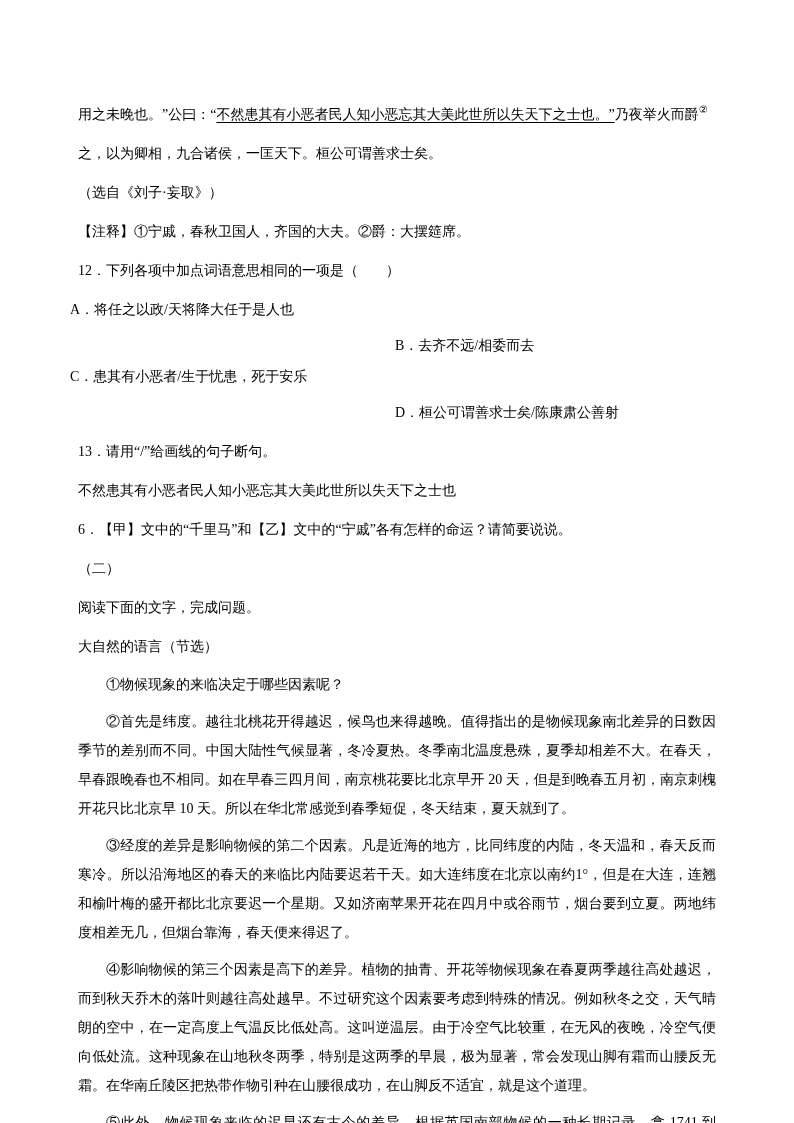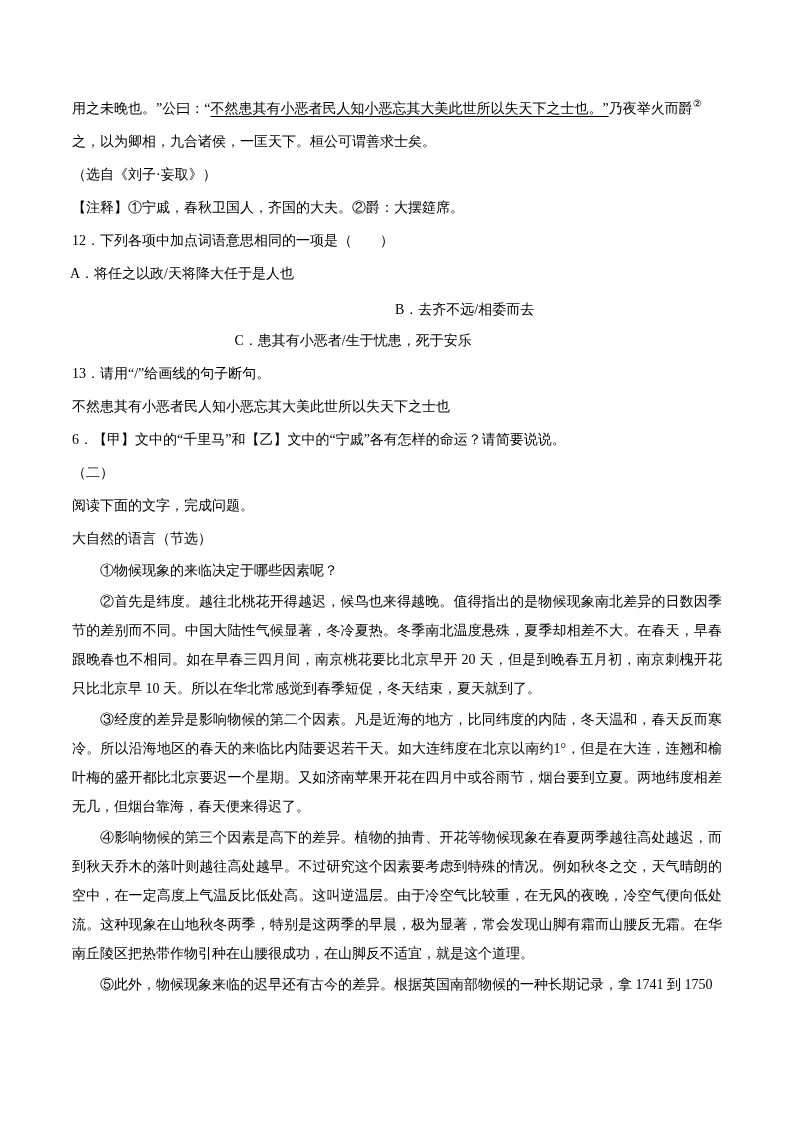--- a/index.html
+++ b/index.html
@@ -13,21 +13,21 @@
     height: 1123px;
     box-sizing: border-box;
     padding: 86px 70px 30px 70px;
     background: #ffffff;
     color: #000000;
     font-family: "Liberation Serif", "DejaVu Serif", serif;
     font-size: 14px;
     overflow: hidden;
   }
   .page p {
-    margin: 2px;
+    margin: 8px;
     text-align: justify;
   }
   
   .top p, .top .opt-row {
     line-height: 31px;
   }
   .right-align {
     text-align: center;
   }
   .ul {
@@ -80,20 +80,21 @@
 
     <p>12．下列各项中加点词语意思相同的一项是（　　）</p>
 
     <div class="opt-row">
       <span class="opt-left">A．将任之以政/天将降大任于是人也</span>
       <span class="opt-right">B．去齐不远/相委而去</span>
     </div>
 
     <div class="opt-row">
       <span class="opt-left">C．患其有小恶者/生于忧患，死于安乐</span>
+      <span class="opt-right">D．桓公可谓善求士矣/陈康肃公善射</span>
     </div>
 
     <p>13．请用“/”给画线的句子断句。</p>
 
     <p>不然患其有小恶者民人知小恶忘其大美此世所以失天下之士也</p>
 
     <p>6．【甲】文中的“千里马”和【乙】文中的“宁戚”各有怎样的命运？请简要说说。</p>
 
     <p>（二）</p>
 

